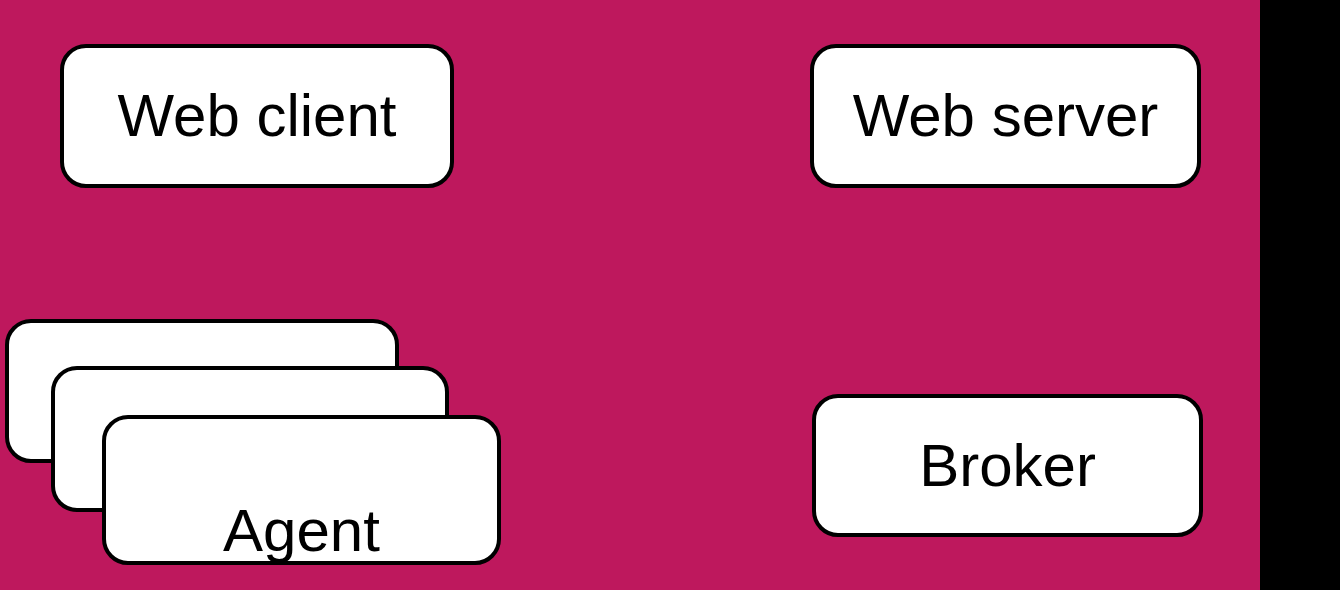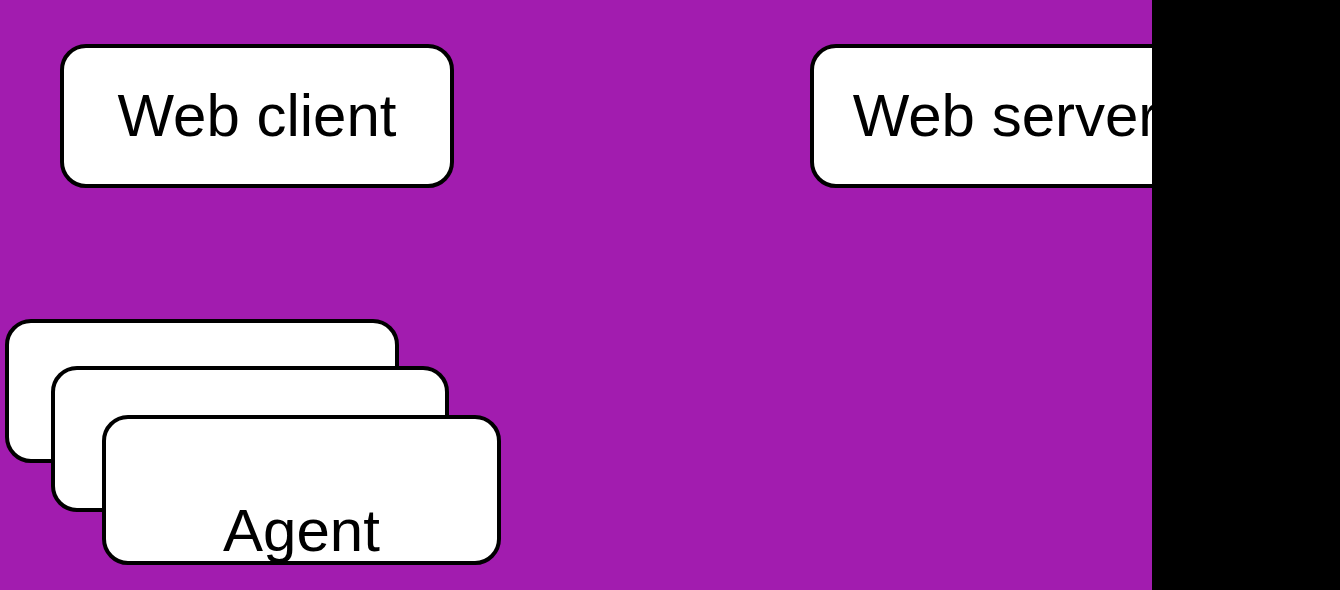--- a/index.html
+++ b/index.html
@@ -2,23 +2,23 @@
 <html><head>
 <meta charset="utf-8">
 <style>
   html, body {
     margin: 0;
     padding: 0;
     background: #000000;
   }
   .canvas {
     position: relative;
-    width: 1152px;
+    width: 1260px;
     height: 590px;
-    background: #a21caf;
+    background: #be185d;
     overflow: hidden;
     font-family: "Liberation Sans", sans-serif;
   }
   .node {
     position: absolute;
     box-sizing: border-box;
     background: #ffffff;
     border: 4px solid #000000;
     border-radius: 26px;
     display: flex;
@@ -53,14 +53,17 @@
   </div>
 
   <div class="node node--agent-back"></div>
 
   <div class="node node--agent-middle"></div>
 
   <div class="node node--agent-front">
     <span>Agent</span>
   </div>
 
+  <div class="node node--broker">
+    <span>Broker</span>
+  </div>
 
 </div>
 
 </body></html>

